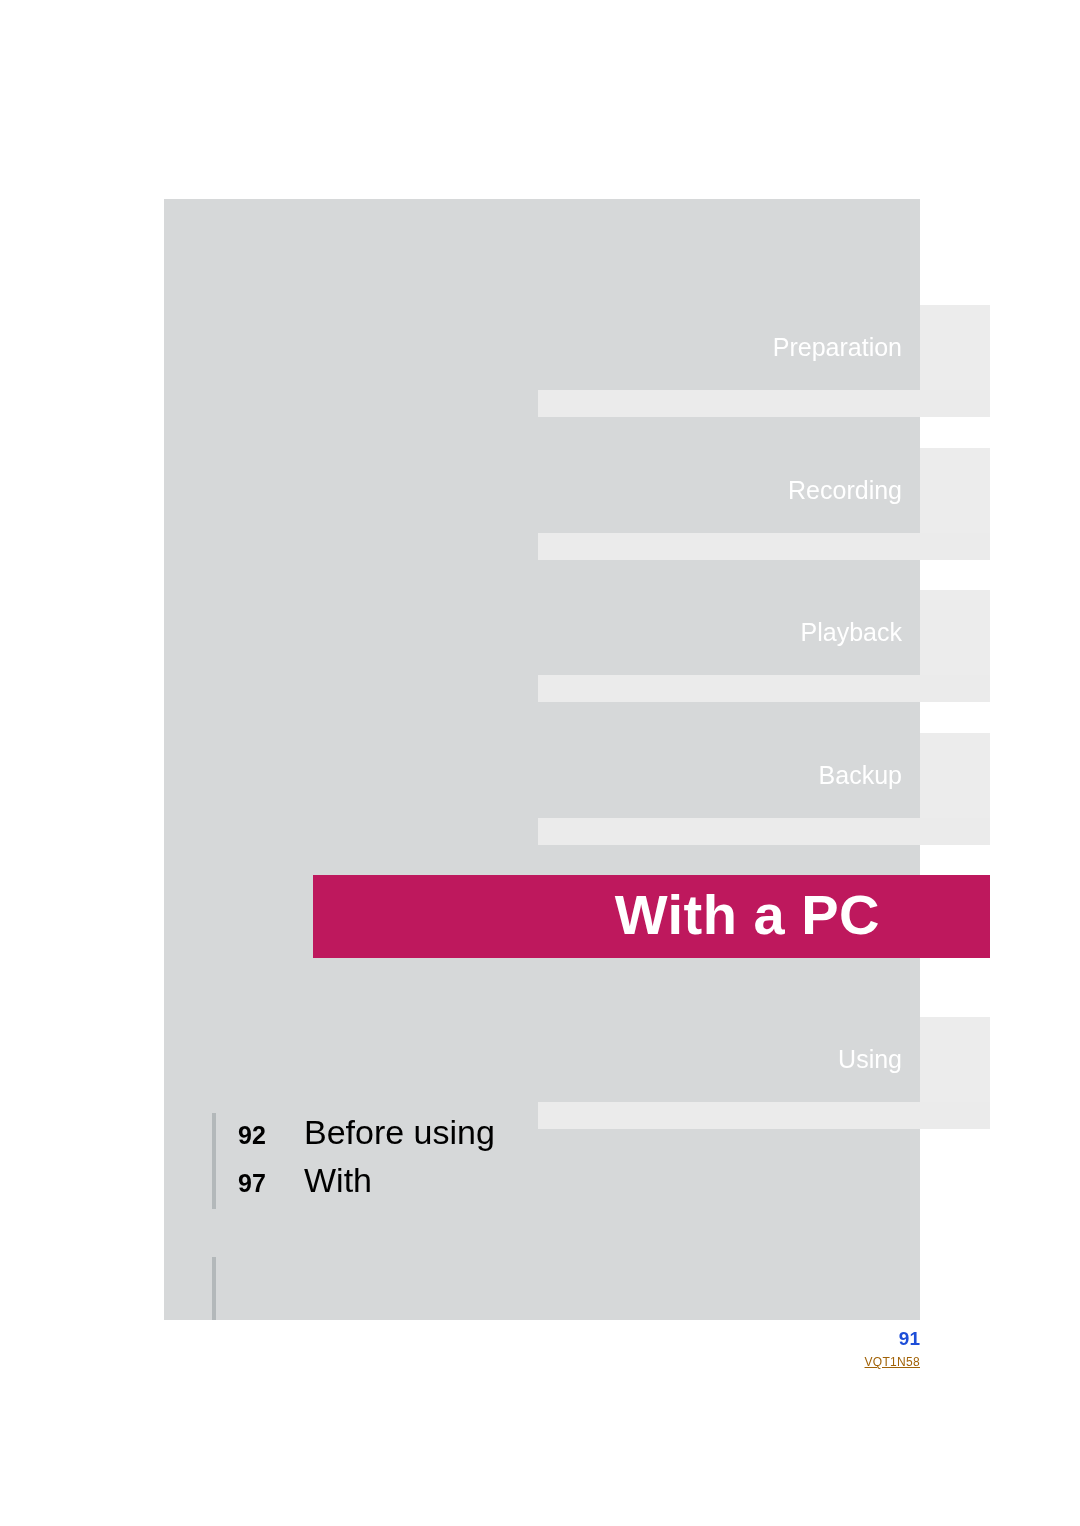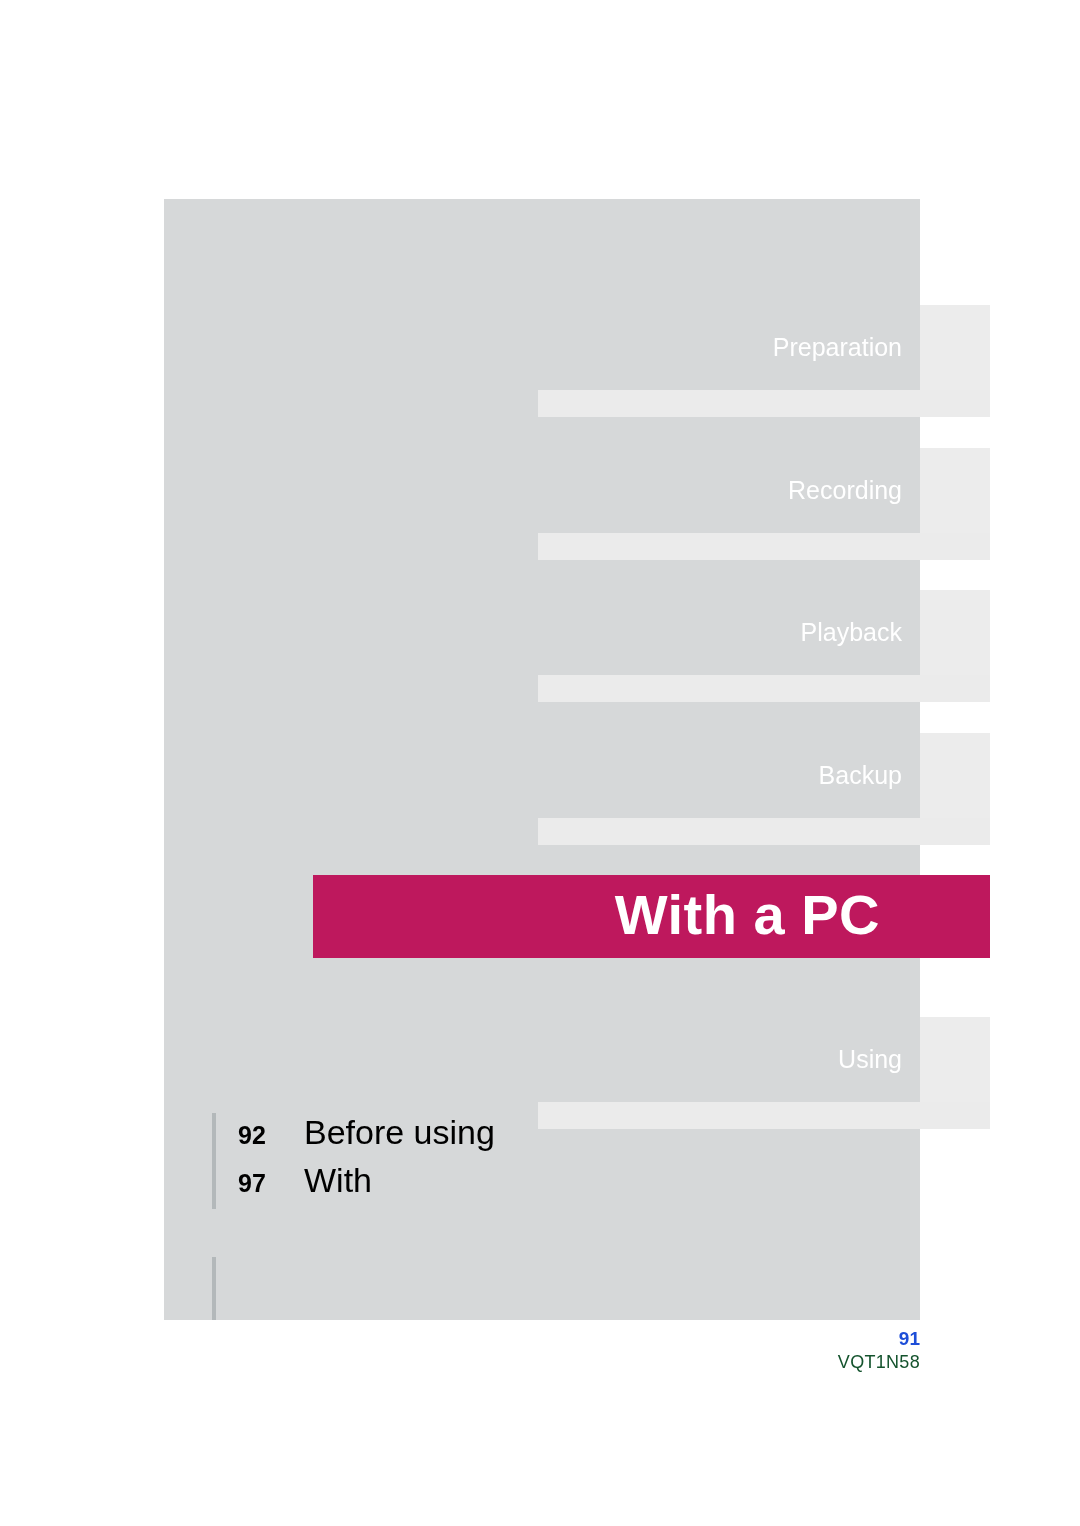--- a/index.html
+++ b/index.html
@@ -144,24 +144,25 @@
     text-align: right;
     padding-right: 0;
   }
   #footer .footer-page {
     font-size: 19px;
     font-weight: bold;
     color: #1d4ed8;
     line-height: 24px;
   }
   #footer .footer-code {
-    font-size: 18px;
-    color: #14532d;
+    font-size: 12px;
+    color: #a16207;
     line-height: 22px;
     letter-spacing: 0.3px;
+    text-decoration: underline;
   }
 </style>
 </head>
 <body>
 
 <div id="page-panel"></div>
 
 <div id="tab-rail">
 
   <div class="tab" style="left:0; top:305px;">

